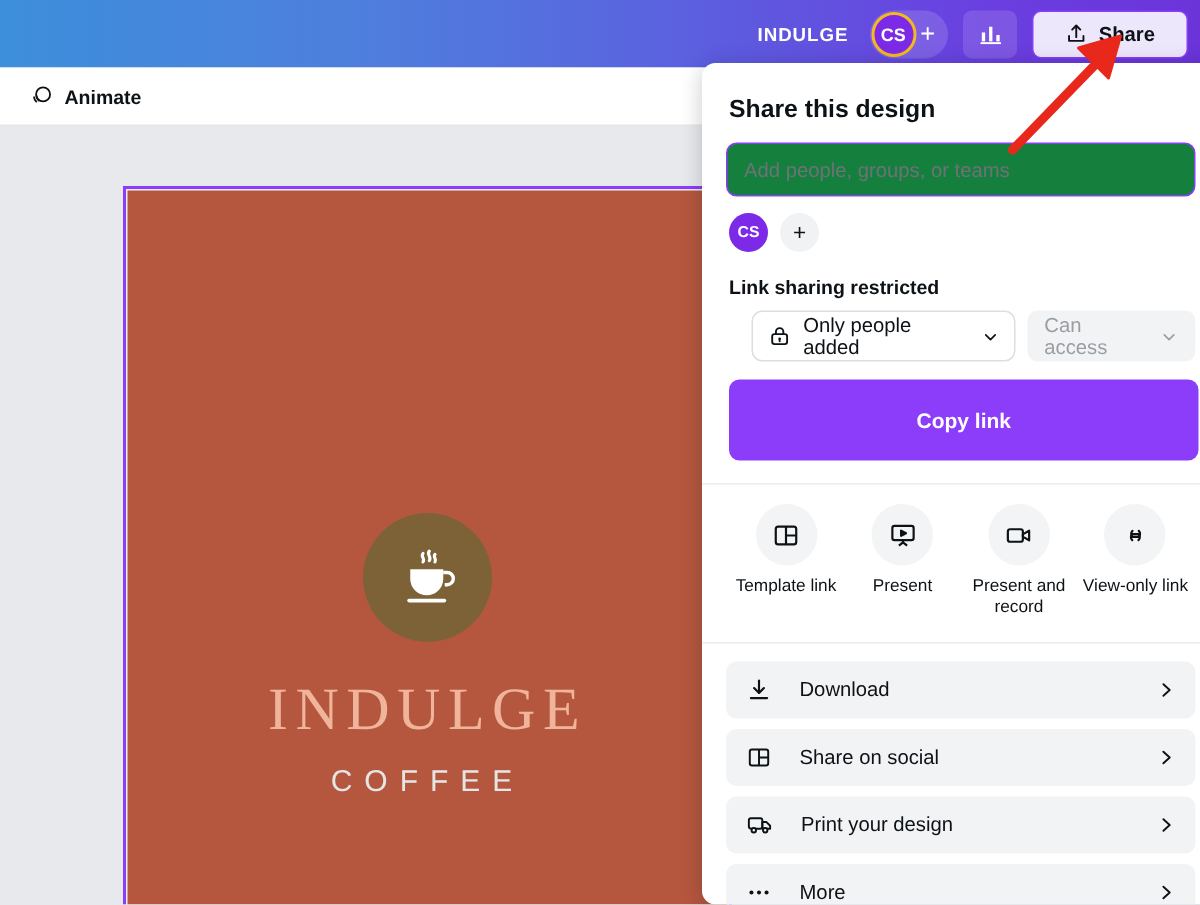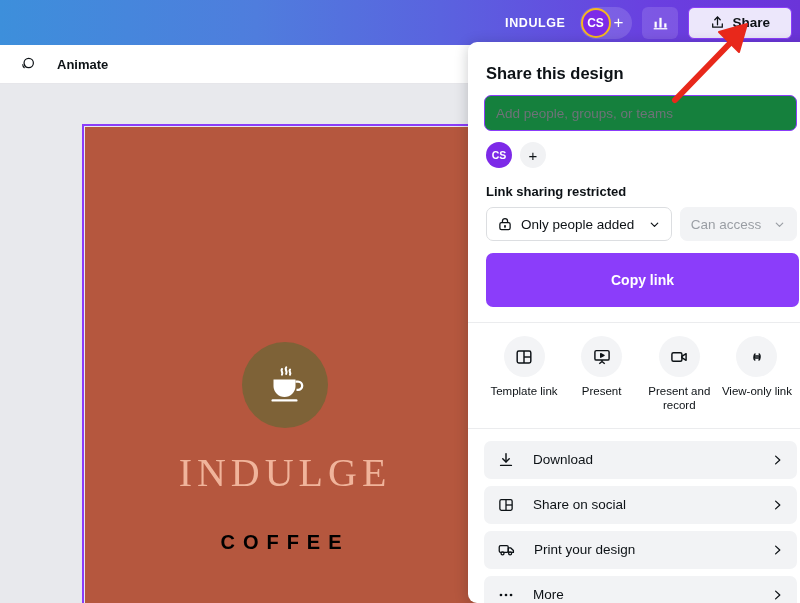--- a/index.html
+++ b/index.html
@@ -44,21 +44,21 @@
     background: #ece7fb; border: 1.5px solid #8b3dfa; border-radius: 6px;
     color: #0d1216; font-size: 13.5px; font-weight: 600;
   }
 
   
   .subbar {
     position: absolute; left: 0; top: 45px; width: 800px; height: 39px;
     background: #fff; display: flex; align-items: center; padding-left: 10px;
     border-bottom: 1px solid #e6e6ea;
   }
-  .animate-btn { display: flex; align-items: center; gap: 20px; padding: 5px 8px; border-radius: 5px; }
+  .animate-btn { display: flex; align-items: center; gap: 6px; padding: 5px 8px; border-radius: 5px; }
   .animate-label { font-size: 13px; font-weight: 700; color: #0d1216; }
 
   
   .workspace {
     position: absolute; left: 0; top: 84px; width: 800px; height: 519px;
     background: #e8e9ed; overflow: hidden;
   }
   .page-wrap {
     position: absolute; left: 85px; top: 43px; width: 400px; height: 480px;
     outline: 2px solid #8b3dfa; outline-offset: 1px;
@@ -71,23 +71,23 @@
     position: absolute; left: 50%; top: 215px; transform: translateX(-50%);
     width: 86px; height: 86px; border-radius: 50%; background: #7e6237;
     display: flex; align-items: center; justify-content: center;
   }
   .brand-name {
     position: absolute; left: 50%; top: 322px; transform: translateX(-50%);
     font-size: 40px; letter-spacing: 5px; color: #f0b49b; white-space: nowrap;
     font-family: "Liberation Serif", serif; font-weight: 400;
   }
   .brand-sub {
-    position: absolute; left: 50%; top: 404px; transform: translateX(-50%);
-    font-size: 20px; letter-spacing: 8px; color: #000000; white-space: nowrap;
-    font-weight: 700;
+    position: absolute; left: 50%; top: 383px; transform: translateX(-50%);
+    font-size: 20px; letter-spacing: 8px; color: #e5e5e5; white-space: nowrap;
+    font-weight: 400;
   }
 
   
   .dialog {
     position: absolute; left: 468px; top: 42px; width: 345px; height: 561px;
     background: #fff; border-radius: 9px 0 0 9px;
     box-shadow: 0 2px 14px rgba(14,19,24,.22);
     padding: 16px 16px 0 16px; overflow: hidden;
   }
   .dialog-title { font-size: 16.5px; font-weight: 700; color: #0d1216; margin: 6px 0 12px 2px; }
@@ -102,21 +102,21 @@
     width: 26px; height: 26px; border-radius: 50%; background: #7d2ae8;
     color: #fff; font-size: 10.5px; font-weight: 700;
     display: flex; align-items: center; justify-content: center;
   }
   .chip-plus {
     width: 26px; height: 26px; border-radius: 50%; background: #f1f2f4;
     color: #0d1216; font-size: 15px;
     display: flex; align-items: center; justify-content: center;
   }
   .section-label { font-size: 13px; font-weight: 700; color: #0d1216; margin: 16px 0 8px 2px; }
-  .selects { display: flex; gap: 8px; margin-left: 2px; }
+  .selects { display: flex; gap: 8px; margin-left: 17px; }
   .select {
     height: 34px; border: 1px solid #dcdee1; border-radius: 7px; background: #fff;
     display: flex; align-items: center; gap: 8px; padding: 0 10px;
     font-size: 13.5px; color: #0d1216;
   }
   .select.primary { width: 192px; }
   .select.disabled {
     width: 121px; background: #f2f3f5; border-color: #f2f3f5; color: #9a9ea4;
     justify-content: space-between;
   }

